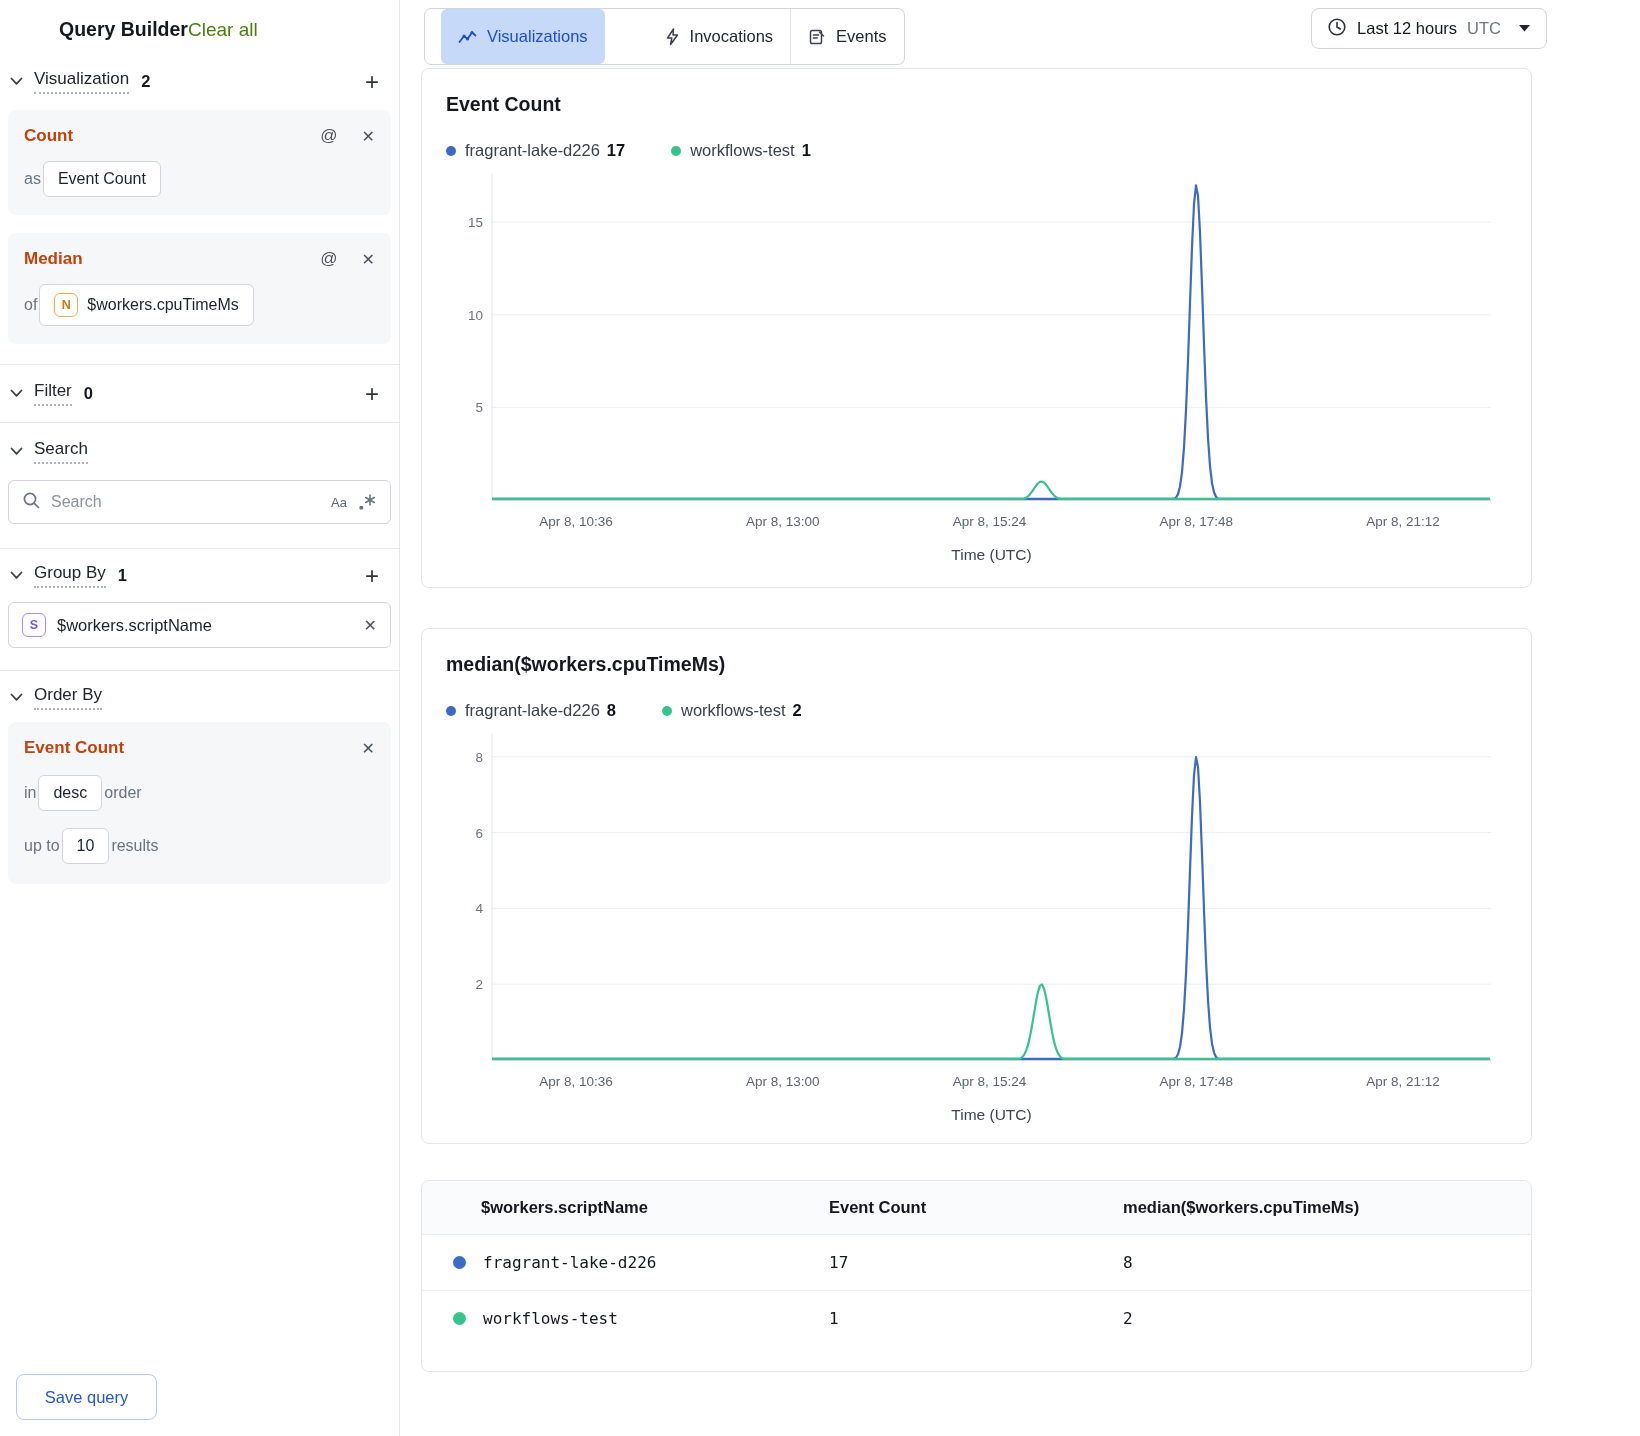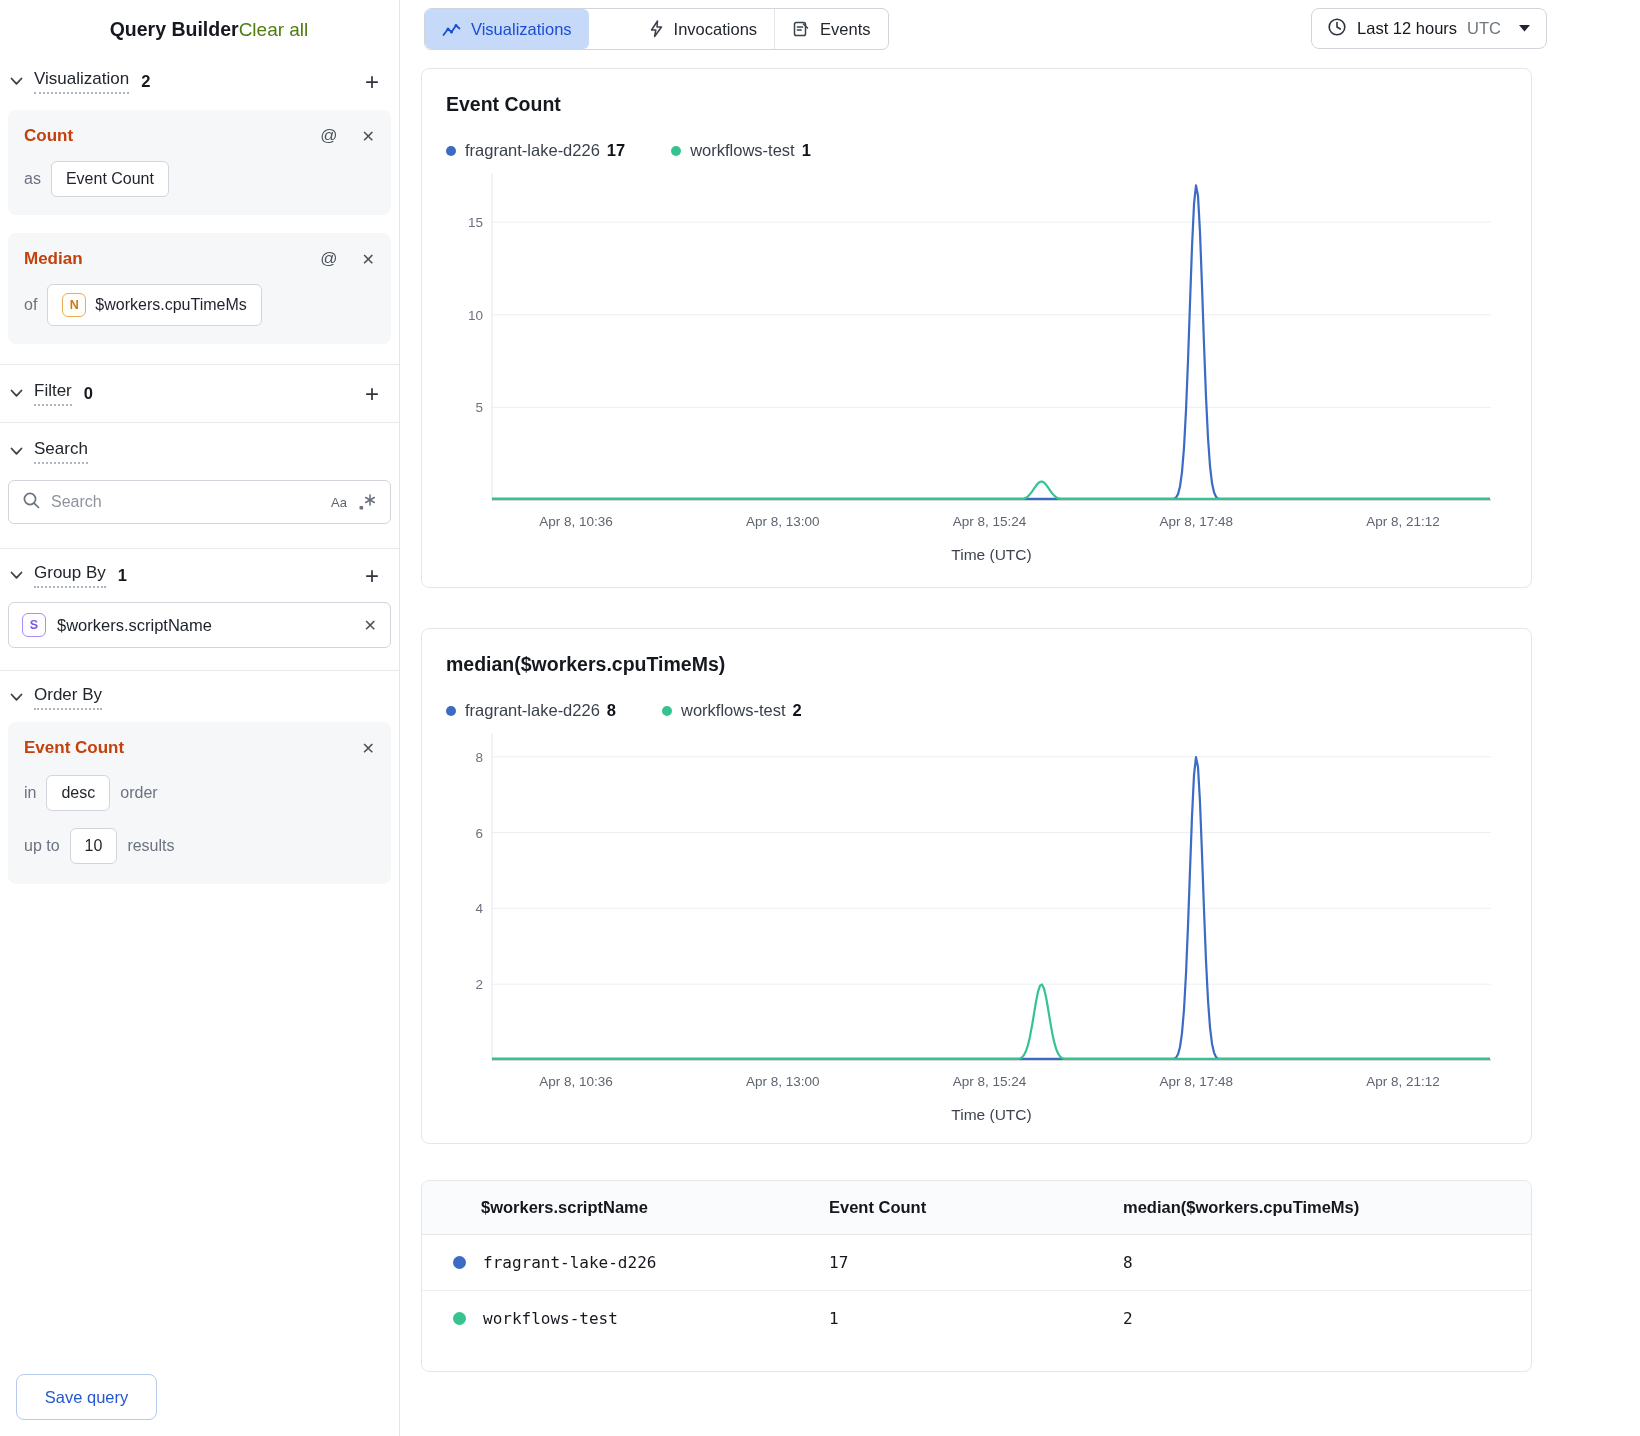--- a/index.html
+++ b/index.html
@@ -7,38 +7,38 @@
   body {
     font-family: "Liberation Sans", sans-serif;
     background:#fff; color:#1d222b; overflow:hidden; position:relative;
     font-size:16px;
   }
   svg text { font-family:"Liberation Sans", sans-serif; }
 
   
   .sidebar { position:absolute; left:0; top:0; width:400px; height:1436px;
     border-right:1px solid #e4e6ea; background:#fff; }
-  .sb-header { display:flex; align-items:baseline; justify-content:center;
+  .sb-header { display:flex; align-items:baseline; justify-content:flex-start;
     padding:18px 40px 0 16px;margin-left:43px; }
   .sb-title { font-size:19.5px; font-weight:700; color:#15181e; }
   .clear-all { font-size:19px; color:#4d7c0f; cursor:pointer; text-decoration:none; }
 
   .section-head { display:flex; align-items:center; margin:28px 20px 0 10px; }
   .chev { display:inline-flex; margin-right:11px; cursor:pointer; }
   .sec-label { font-size:17px; color:#21262e; border-bottom:2px dotted #aeb4bf; padding-bottom:3px; }
   .sec-count { font-size:16.5px; font-weight:700; margin-left:12px; color:#15181e; }
   .plus-btn { margin-left:auto; font-size:24px; font-weight:300; color:#30353d; cursor:pointer; line-height:18px; }
 
   .agg-card { background:#f6f7f8; border-radius:8px; margin:16px 8px 0; padding:16px 16px 18px; }
   .agg-card + .agg-card { margin-top:18px; }
   .agg-head { display:flex; align-items:center; }
   .agg-title { font-size:17px; font-weight:600; color:#c2410c; }
   .at-icon { margin-left:auto; color:#4c525c; font-size:17px; cursor:pointer; }
   .x-icon { margin-left:24px; color:#4c525c; font-size:16px; cursor:pointer; }
-  .agg-row { display:flex; align-items:center; gap:10px; margin-top:15px; }
+  .agg-row { display:flex; align-items:center; gap:2px; margin-top:15px; }
   .muted { color:#6b7280; font-size:16px; }
   .chip { background:#fff; border:1px solid #d2d5db; border-radius:6px; padding:8px 14px;
     font-size:16px; color:#1f232c; display:inline-flex; align-items:center; gap:9px; cursor:pointer; }
   .field-icon { width:24px; height:24px; border-radius:6px; border:1.5px solid;
     display:inline-flex; align-items:center; justify-content:center;
     font-size:12.5px; font-weight:700; flex:0 0 auto; }
   .n-icon { color:#c87a19; border-color:#e8ad59; background:#fffdf8; }
   .s-icon { color:#7c57e0; border-color:#ac8cf2; background:#fdfcff; }
 
   hr.divider { border:0; border-top:1px solid #e7e9ec; margin-top:20px; }
@@ -63,22 +63,22 @@
   .btn { height:46px; border-radius:8px; font-size:16.5px; display:flex; align-items:center;
     justify-content:center; cursor:pointer; font-family:"Liberation Sans", sans-serif; }
   .btn-save { width:141px; background:#fff; border:1px solid #b7c9ef; color:#2457d0; font-weight:500; }
   .btn-run { width:205px; background:#2563eb; border:0; color:#fff; font-weight:600; gap:13px; }
   .kbd { width:27px; height:27px; border-radius:6px; background:rgba(255,255,255,.24);
     display:inline-flex; align-items:center; justify-content:center; font-size:15px; font-weight:500; }
 
   
   .main { position:absolute; left:401px; top:0; width:1239px; height:1436px; }
 
-  .tabs { position:absolute; left:23px; top:8px; height:42px; display:flex;
-    border:1px solid #d1d4da; border-radius:7px; background:#fff; overflow:hidden; }
+  .tabs { position:absolute; left:23px; top:8px; height:57px; display:flex;
+    border:1px solid #d1d4da; border-radius:7px; background:#fff; overflow:hidden;padding-left:16px; }
   .tab { display:flex; align-items:center; gap:10px; padding:0 17px; font-size:16.5px;
     color:#23272e; cursor:pointer; border-left:1px solid #e3e5e9; }
   .tab:first-child { border-left:0; }
   .tab.active { background:#c6d9f8; color:#1b4ed3; border-radius:6px; border-left:0; }
   .tab.active + .tab { border-left:0;margin-left:43px; }
   .t-icon { display:inline-flex; }
 
   .time-range { position:absolute; right:93px; top:8px; height:41px; border:1px solid #d1d4da;
     border-radius:8px; display:flex; align-items:center; gap:10px; padding:0 15px;
     background:#fff; cursor:pointer; }

